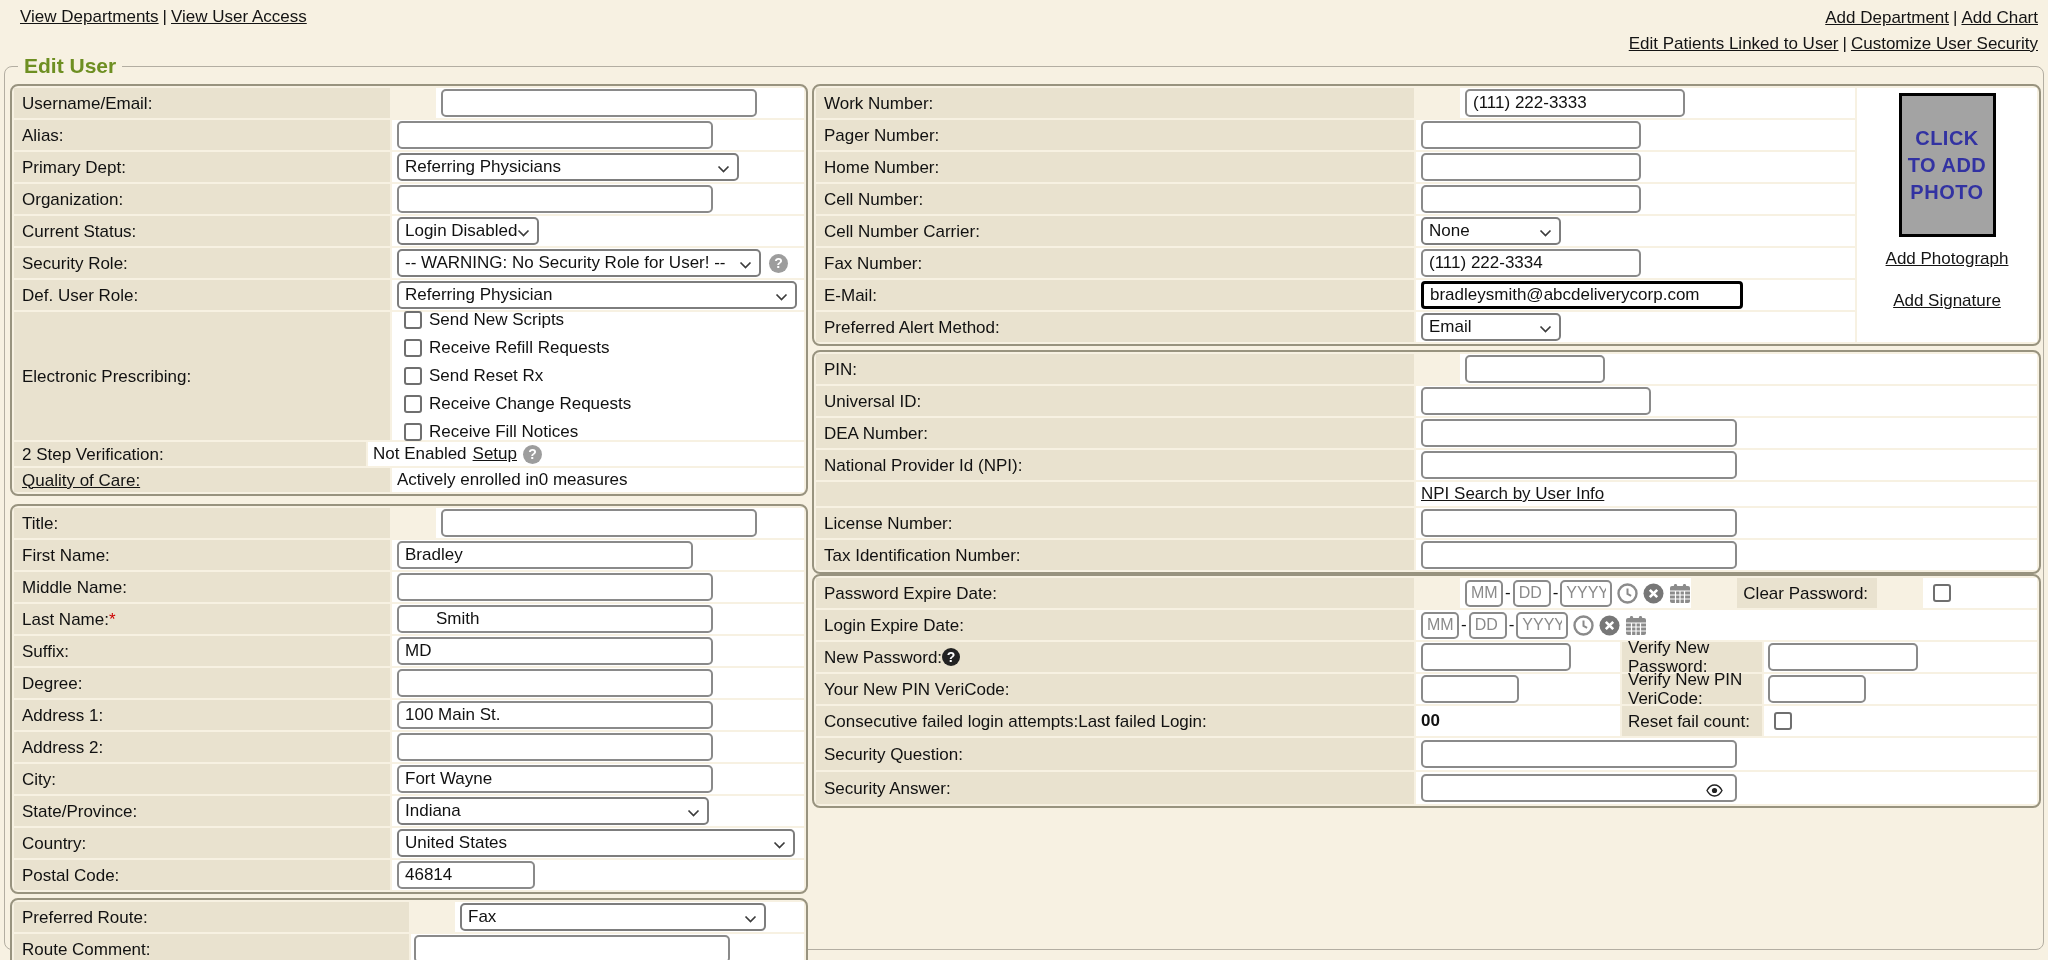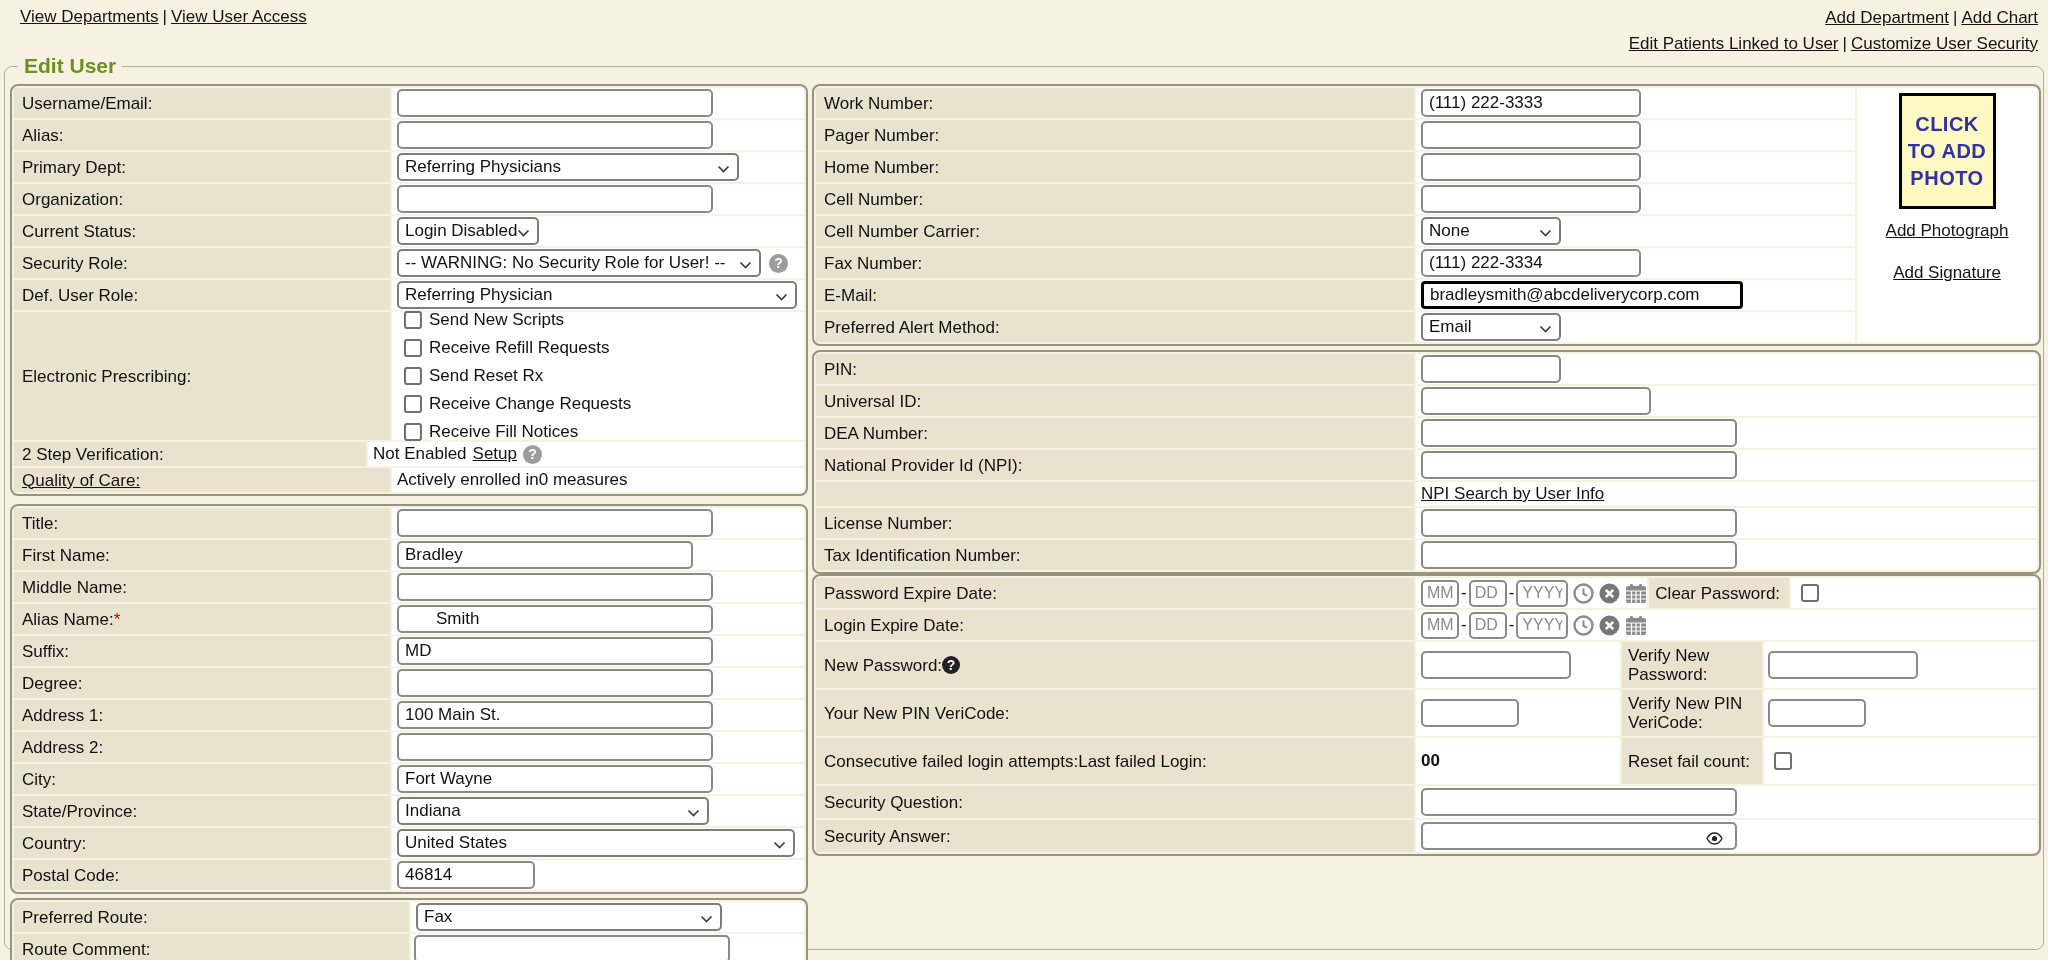--- a/index.html
+++ b/index.html
@@ -36,23 +36,23 @@
   .grp {
     border:2px solid #98937f; border-radius:8px;
     background:#f7f1e2; padding:2px; overflow:hidden;
   }
   .col-left .grp1 { margin-bottom:7px; }
   .col-left .grp2 { margin-bottom:4px;margin-top:8px; }
   .col-right .grp1 { margin-bottom:4px; }
   .col-right .grp2 { margin-bottom:0; }
 
   .row { display:flex; height:30px; margin-top:2px; align-items:stretch; }
-  .row:first-child { margin-top:0; }
+  .row:first-child { margin-top:0;gap:44px; }
   .row.h24 { height:24px; } .row.h32 { height:32px; }
-  .row.h42 { height:46px; } .row.h128 { height:128px; }
+  .row.h42 { height:30px; } .row.h128 { height:128px; }
 
   .lc {
     flex:0 0 376px; background:#e9e2cf;
     display:flex; align-items:center; padding:0 4px 0 8px;
     margin-right:2px; line-height:19px;
   }
   .lc.narrow { flex-basis:352px; }
   .col-left .grp3 .lc { flex-basis:395px; }
   .col-right .lc { flex-basis:598px; }
   .vc { flex:1; background:#fff; display:flex; align-items:center; padding-left:5px; position:relative; }
@@ -98,21 +98,21 @@
   .icon-btn { display:inline-flex; margin-left:5px; cursor:pointer; }
 
   
   .contact-wrap { display:flex; align-items:stretch; }
   .contact-rows { flex:1; }
   .photo-cell {
     flex:0 0 180px; margin-left:2px; background:#fff;
     display:flex; flex-direction:column; align-items:center; padding-top:5px;
   }
   .photo-box {
-    width:97px; height:116px; border:3px solid #000; background:#fef9c3;
+    width:97px; height:144px; border:3px solid #000; background:#a3a3a3;
     display:flex; flex-direction:column; align-items:center; justify-content:center;
     color:#3232a2; font-weight:bold; font-size:20px; line-height:27px; letter-spacing:0.5px;
     cursor:pointer; text-align:center;
   }
   .photo-cell .link { display:block; }
   .photo-link1 { margin-top:12px; }
   .photo-link2 { margin-top:22px; }
 
   .eye { position:absolute; right:14px; top:8px; cursor:pointer; }
   .two-line { display:flex; flex-direction:row; justify-content:center; line-height:19px; }
@@ -285,21 +285,21 @@
         <div class="row">
           <div class="lc">
               <span>Middle Name:</span>
             </div>
           <div class="vc">
               <input class="inp" style="width: 316px;" value="">
             </div>
         </div>
         <div class="row">
           <div class="lc">
-              <span>Alias Name:</span>
+              <span>Last Name:</span>
               <span class="req">*</span>
             </div>
           <div class="vc">
               <input class="inp" style="width: 316px; padding-left: 37px;" value="Smith">
             </div>
         </div>
         <div class="row">
           <div class="lc">
               <span>Suffix:</span>
             </div>

